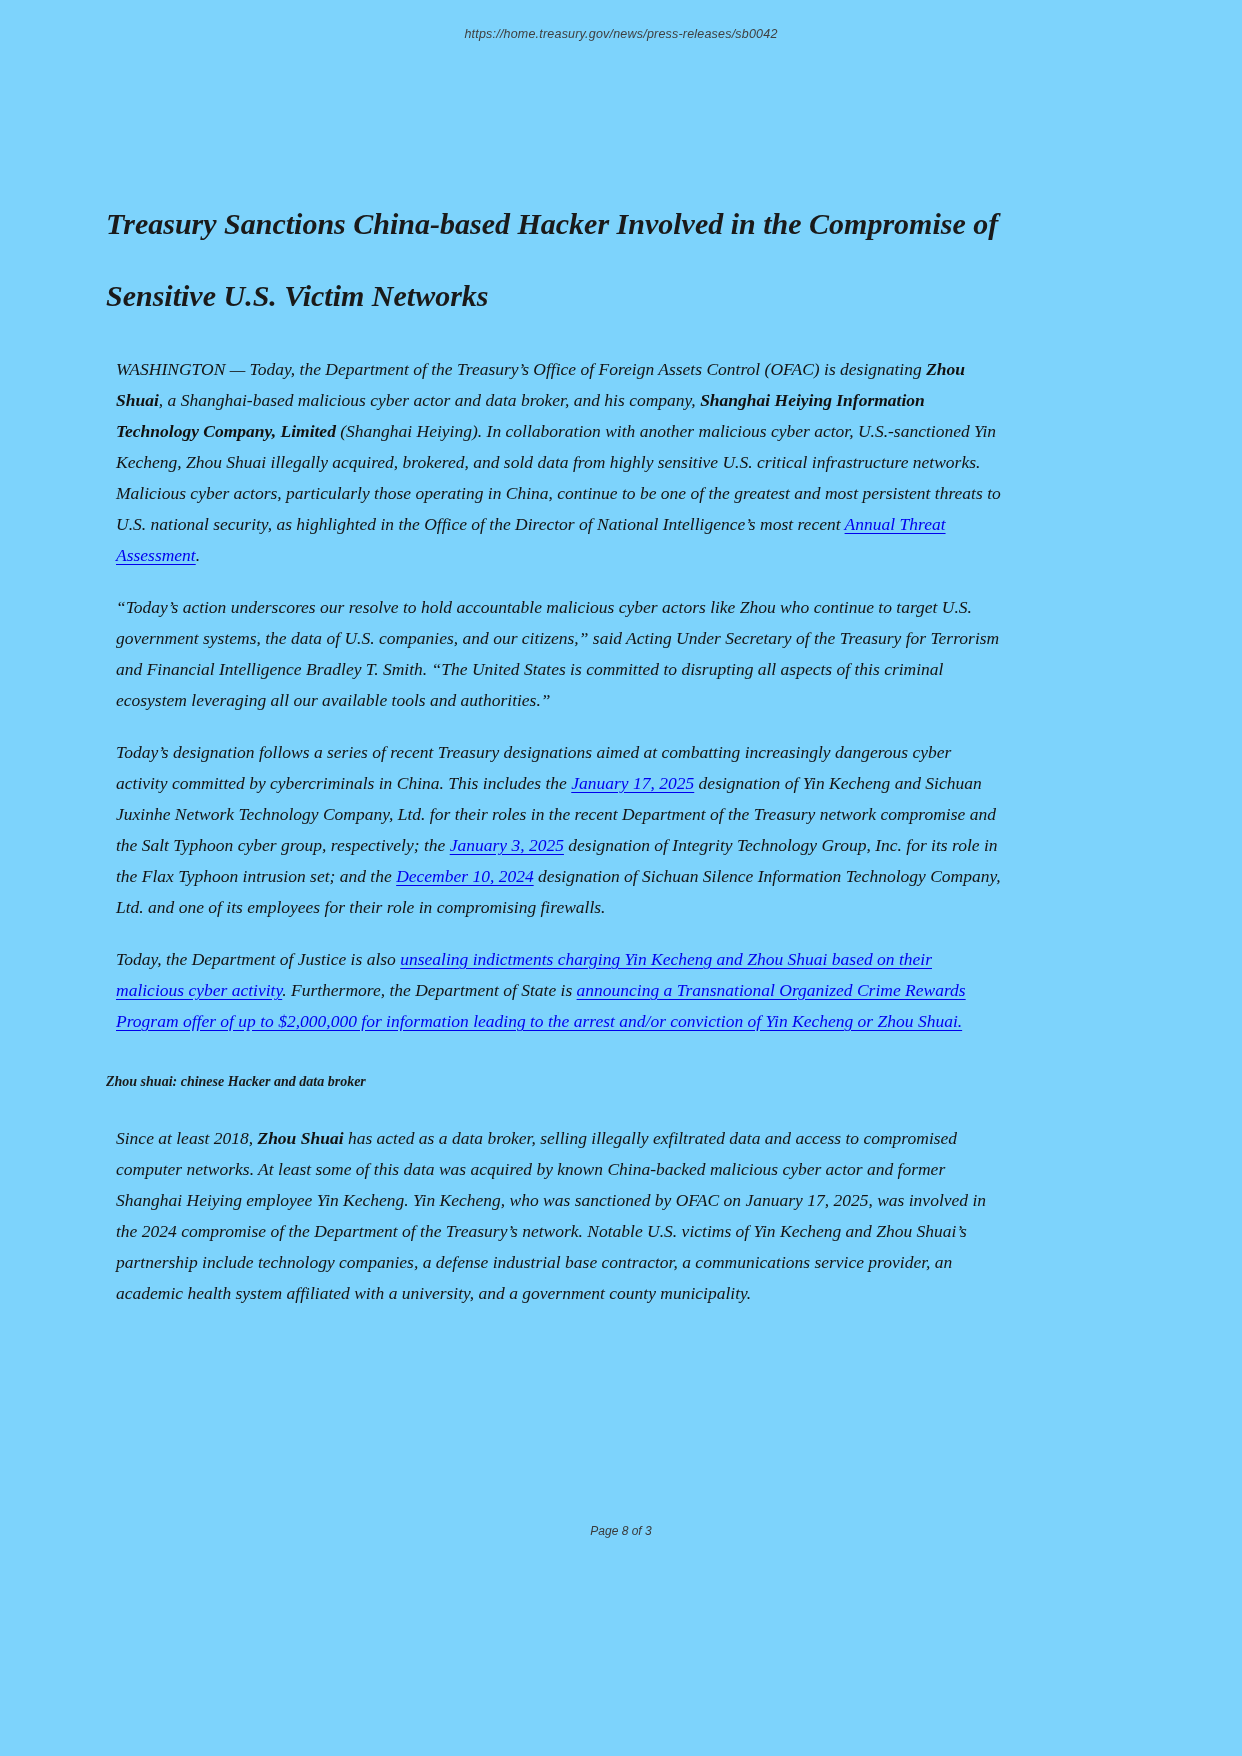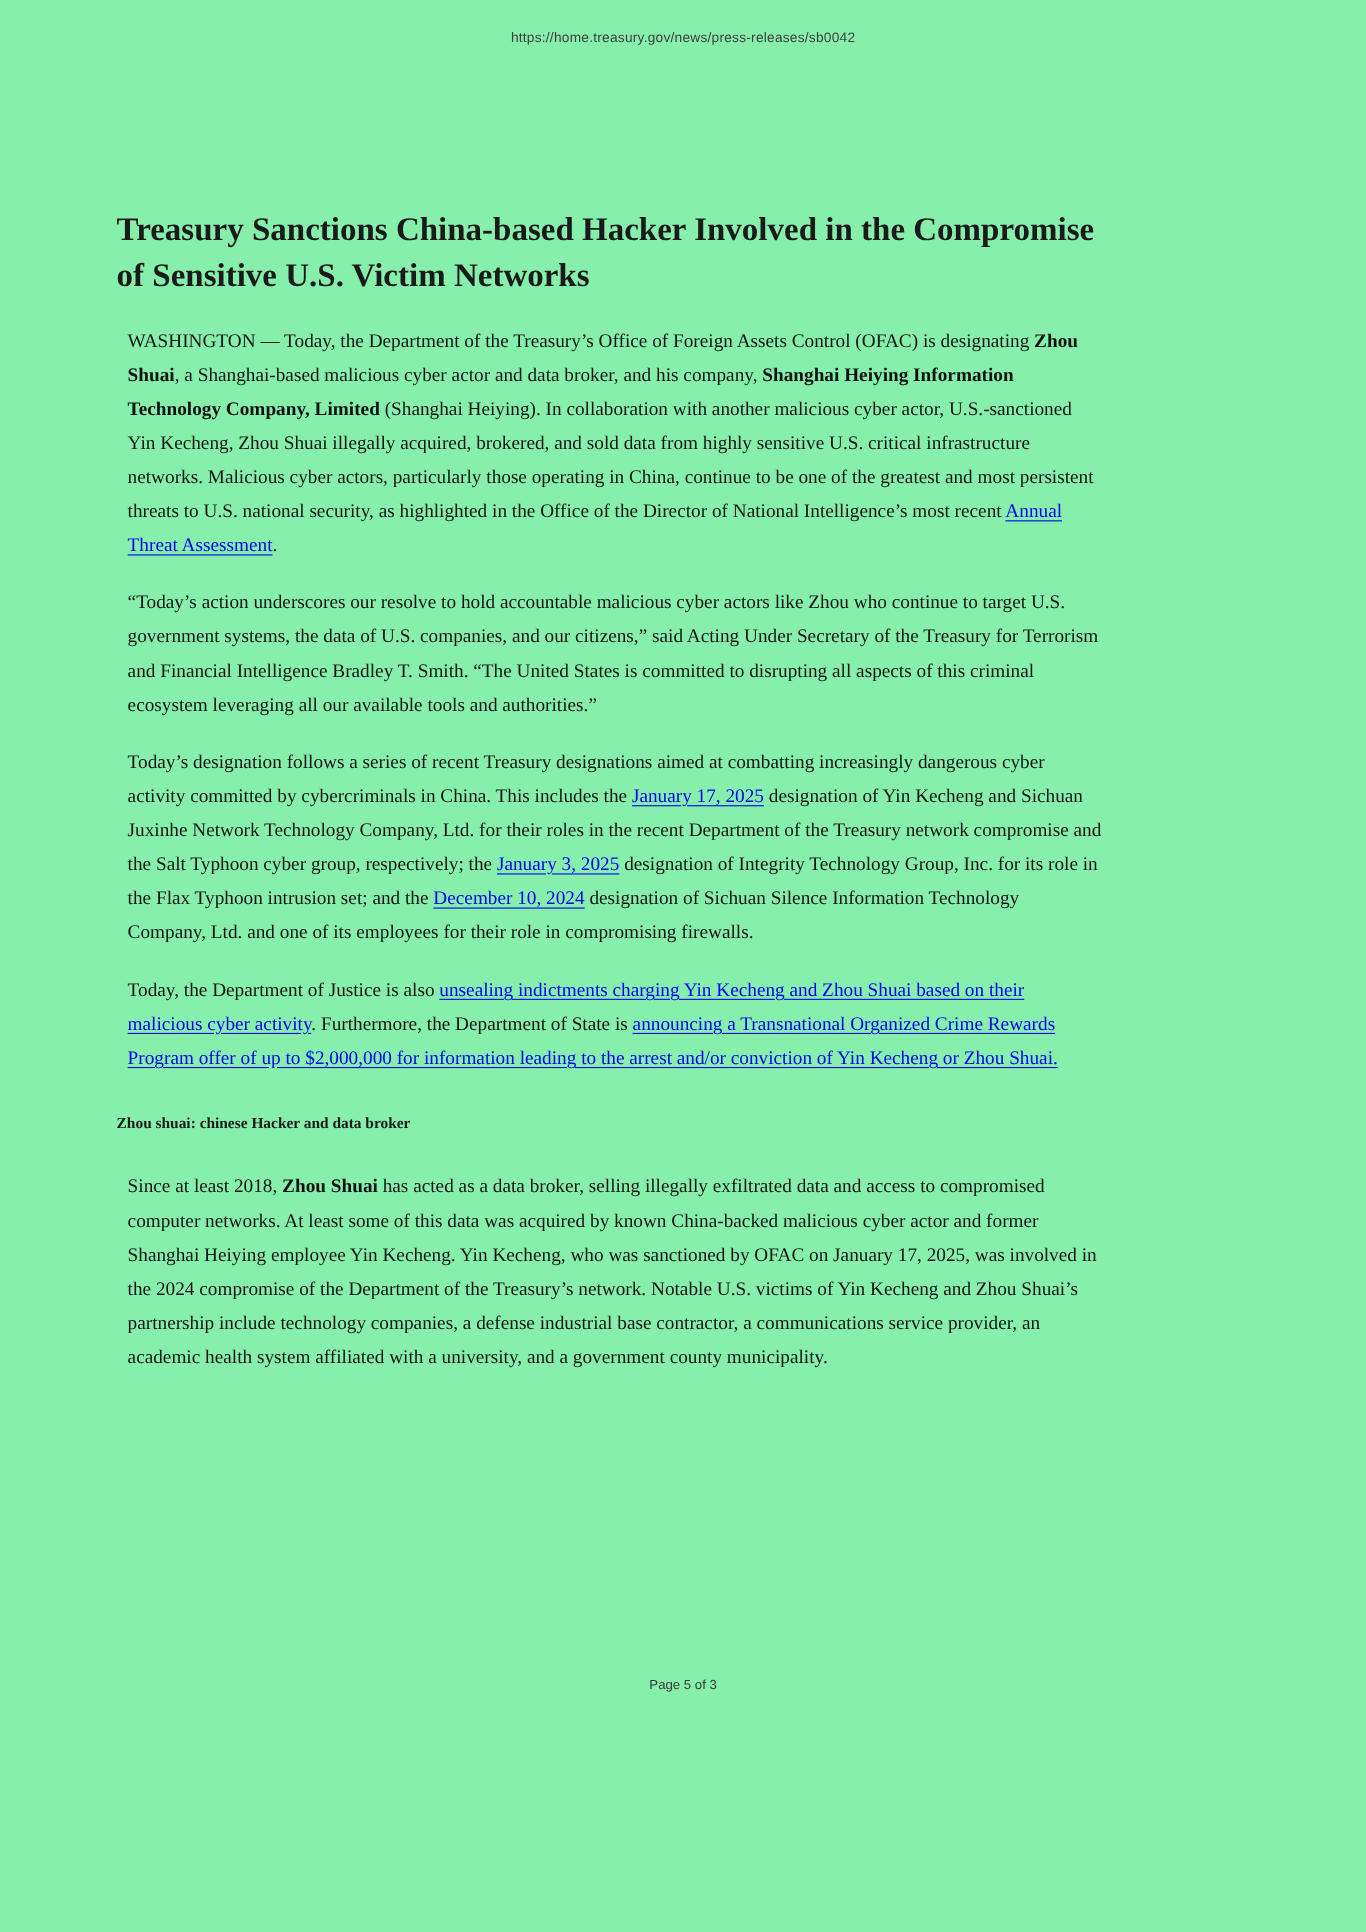--- a/index.html
+++ b/index.html
@@ -1,23 +1,24 @@
 <!DOCTYPE html>
 <html><head>
 <meta charset="utf-8">
 <style>
   html, body { margin: 0; padding: 0; background: #ffffff; }
   .page {
     position: relative;
     width: 1242px;
     height: 1756px;
-    background: #86efac;
+    background: #7dd3fc;
     font-family: "Liberation Serif", serif;
     color: #141414;
     overflow: hidden;
+    font-style: italic;
   }
   .url-header {
     position: absolute;
     top: 27px;
     left: 0;
     right: 0;
     text-align: center;
     font-family: "Liberation Sans", sans-serif;
     font-size: 12.5px;
     color: #3f3f3f;
@@ -25,21 +26,21 @@
   }
   .content {
     position: absolute;
     top: 188px;
     left: 106px;
     width: 896px;
   }
   h1.title {
     margin: 0 0 22px 0;
     font-size: 30px;
-    line-height: 42px;
+    line-height: 72px;
     font-weight: 700;
     color: #1a1a1a;
   }
   .published {
     font-size: 16.5px;
     line-height: 22px;
     color: #5a5a5a;
     margin: 0 0 27px 0;
   }
   .body p {
@@ -83,14 +84,14 @@
     <div class="body">
         <p><span>WASHINGTON — Today, the Department of the Treasury’s Office of Foreign Assets Control (OFAC) is designating </span><strong>Zhou Shuai</strong><span>, a Shanghai-based malicious cyber actor and data broker, and his company, </span><strong>Shanghai Heiying Information Technology Company, Limited</strong><span> (Shanghai Heiying). In collaboration with another malicious cyber actor, U.S.-sanctioned Yin Kecheng, Zhou Shuai illegally acquired, brokered, and sold data from highly sensitive U.S. critical infrastructure networks. Malicious cyber actors, particularly those operating in China, continue to be one of the greatest and most persistent threats to U.S. national security, as highlighted in the Office of the Director of National Intelligence’s most recent </span><a href="#" style="color: rgb(0, 0, 238);">Annual Threat Assessment</a><span>.</span></p>
         <p><span>“Today’s action underscores our resolve to hold accountable malicious cyber actors like Zhou who continue to target U.S. government systems, the data of U.S. companies, and our citizens,” said Acting Under Secretary of the Treasury for Terrorism and Financial Intelligence Bradley T. Smith. “The United States is committed to disrupting all aspects of this criminal ecosystem leveraging all our available tools and authorities.”</span></p>
         <p><span>Today’s designation follows a series of recent Treasury designations aimed at combatting increasingly dangerous cyber activity committed by cybercriminals in China. This includes the </span><a href="#" style="color: rgb(0, 0, 238);">January 17, 2025</a><span> designation of Yin Kecheng and Sichuan Juxinhe Network Technology Company, Ltd. for their roles in the recent Department of the Treasury network compromise and the Salt Typhoon cyber group, respectively; the </span><a href="#" style="color: rgb(0, 0, 238);">January 3, 2025</a><span> designation of Integrity Technology Group, Inc. for its role in the Flax Typhoon intrusion set; and the </span><a href="#" style="color: rgb(0, 0, 238);">December 10, 2024</a><span> designation of Sichuan Silence Information Technology Company, Ltd. and one of its employees for their role in compromising firewalls.</span></p>
         <p><span>Today, the Department of Justice is also </span><a href="#" style="color: rgb(0, 0, 238);">unsealing indictments charging Yin Kecheng and Zhou Shuai based on their malicious cyber activity</a><span>. Furthermore, the Department of State is </span><a href="#" style="color: rgb(0, 0, 238);">announcing a Transnational Organized Crime Rewards Program offer of up to $2,000,000 for information leading to the arrest and/or conviction of Yin Kecheng or Zhou Shuai.</a></p>
         <h2><span>Zhou shuai: chinese Hacker and data broker</span></h2>
         <p><span>Since at least 2018, </span><strong>Zhou Shuai</strong><span> has acted as a data broker, selling illegally exfiltrated data and access to compromised computer networks. At least some of this data was acquired by known China-backed malicious cyber actor and former Shanghai Heiying employee Yin Kecheng.  Yin Kecheng, who was sanctioned by OFAC on January 17, 2025, was involved in the 2024 compromise of the Department of the Treasury’s network. Notable U.S. victims of Yin Kecheng and Zhou Shuai’s partnership include technology companies, a defense industrial base contractor, a communications service provider, an academic health system affiliated with a university, and a government county municipality.</span></p>
       </div>
   </div>
 
-  <div class="footer">Page 5 of 3</div>
+  <div class="footer">Page 8 of 3</div>
 </div>
 
 </body></html>

